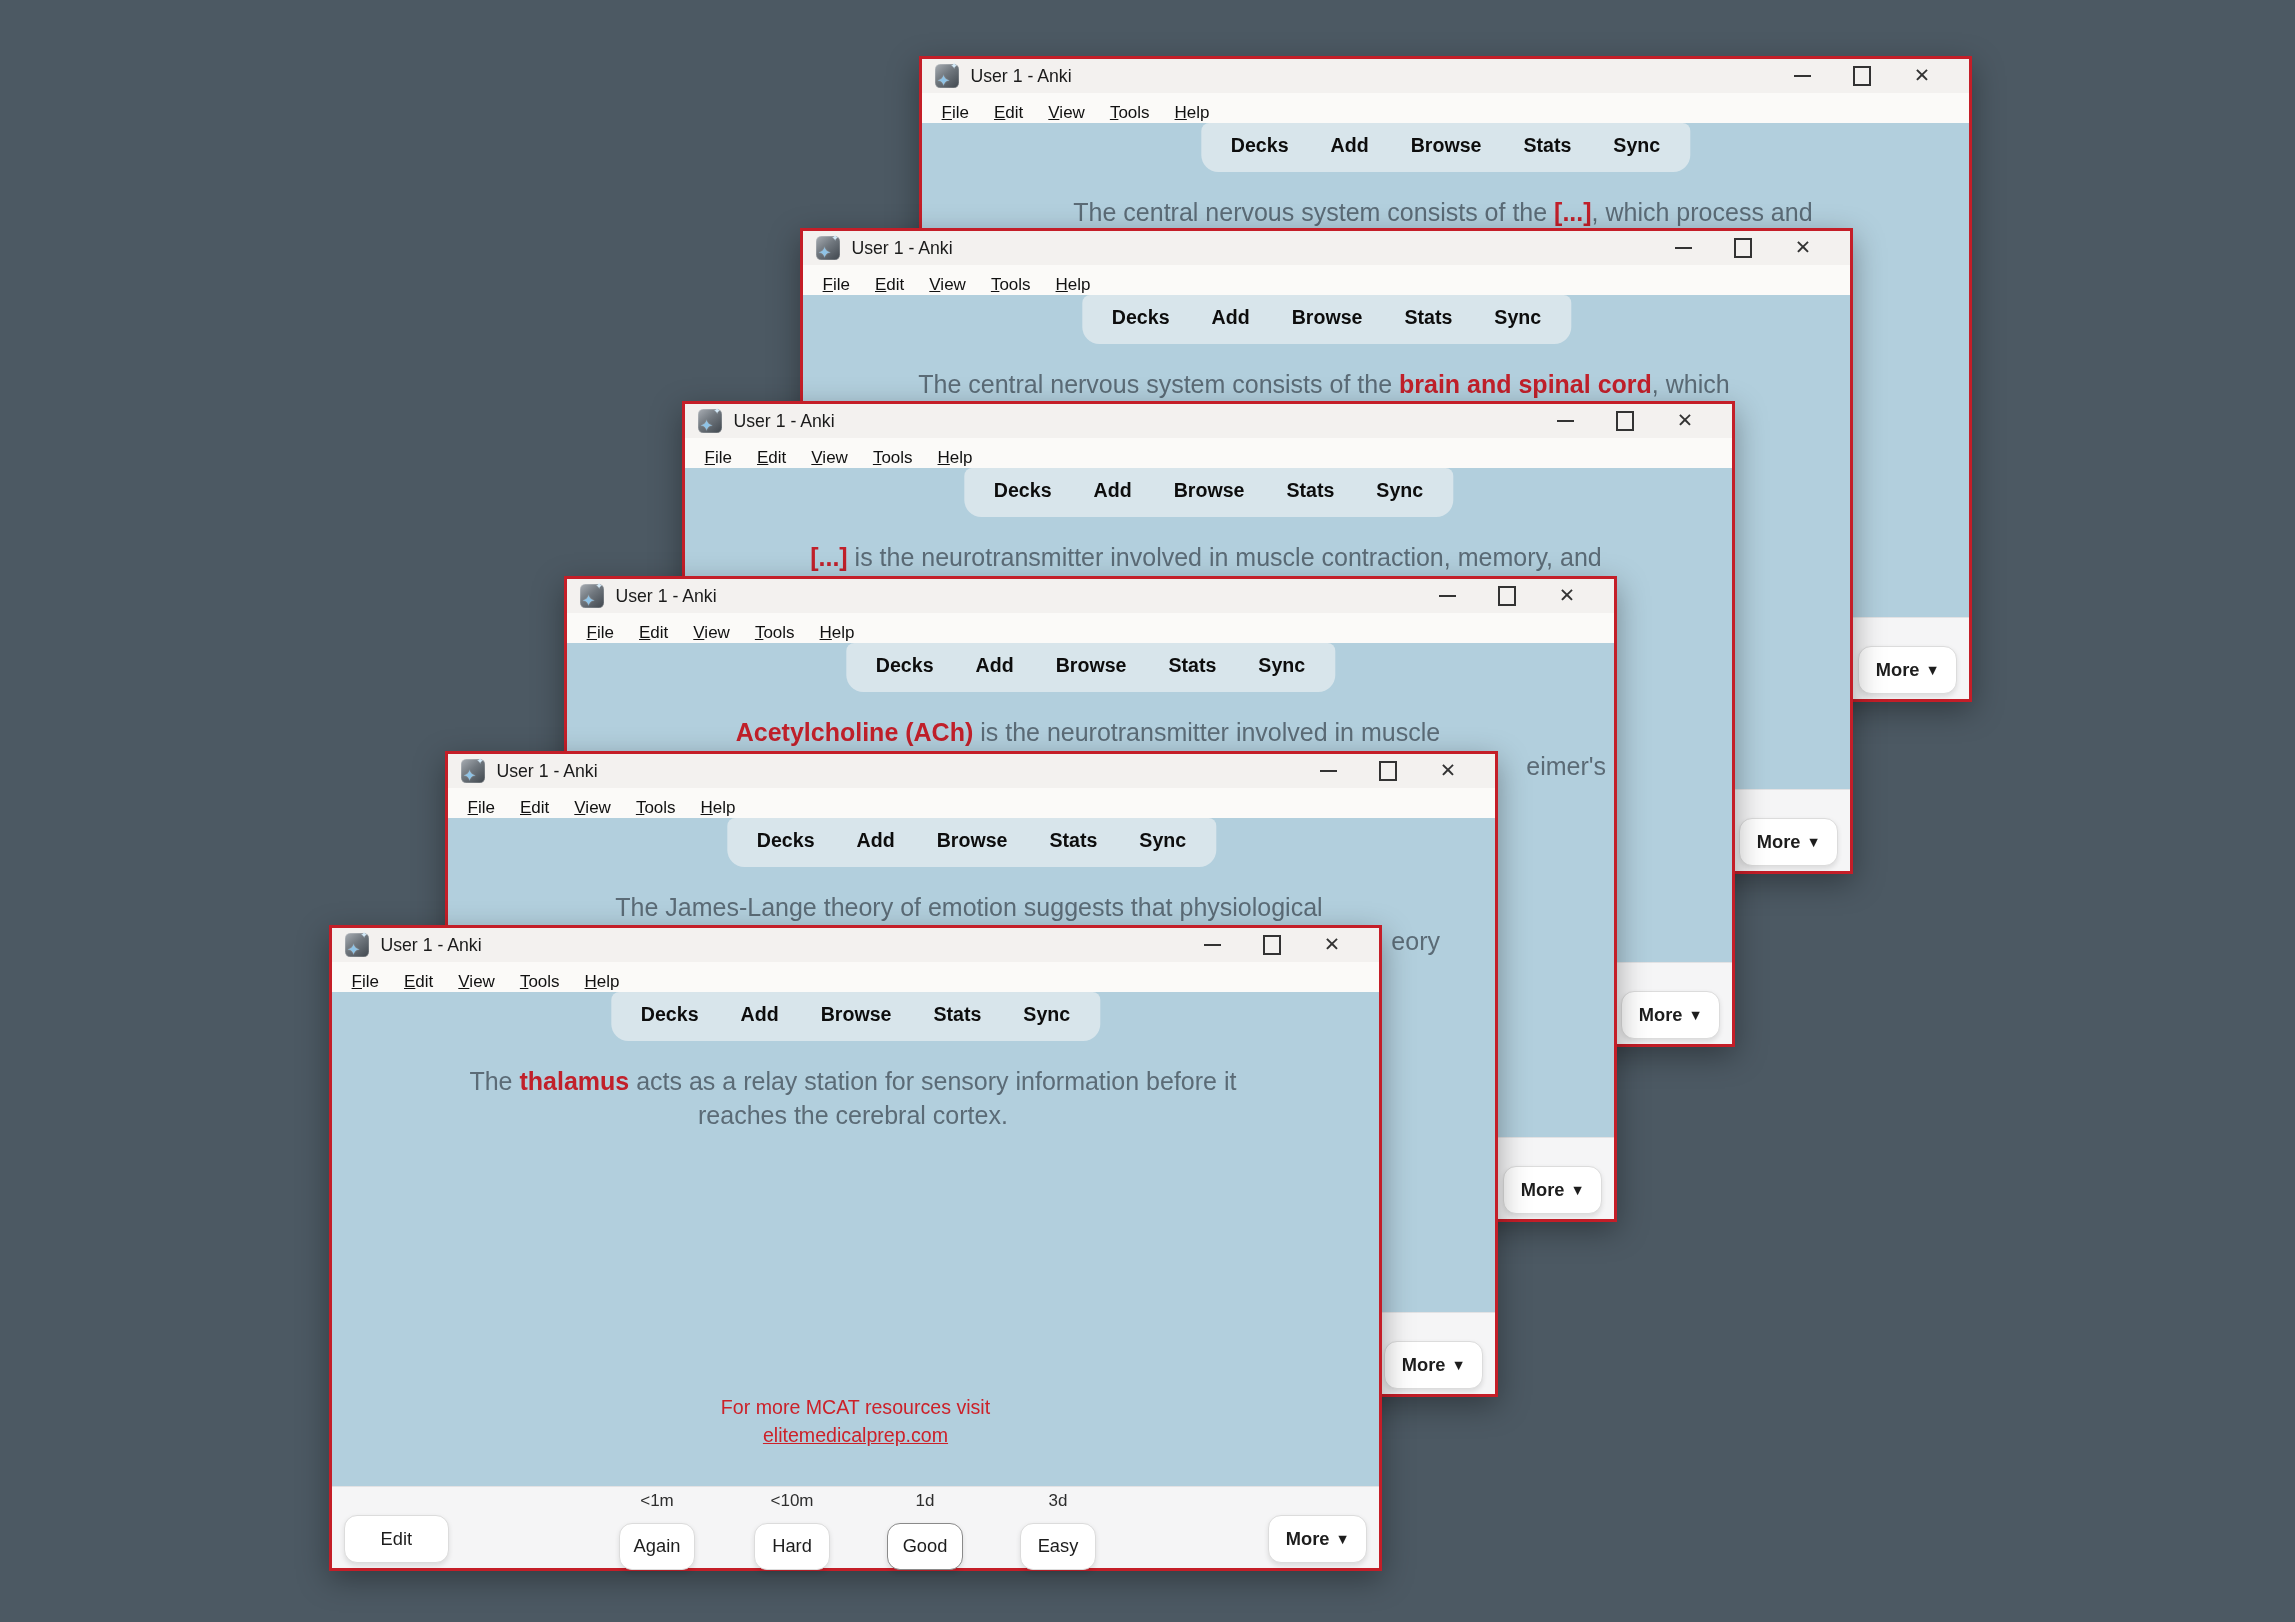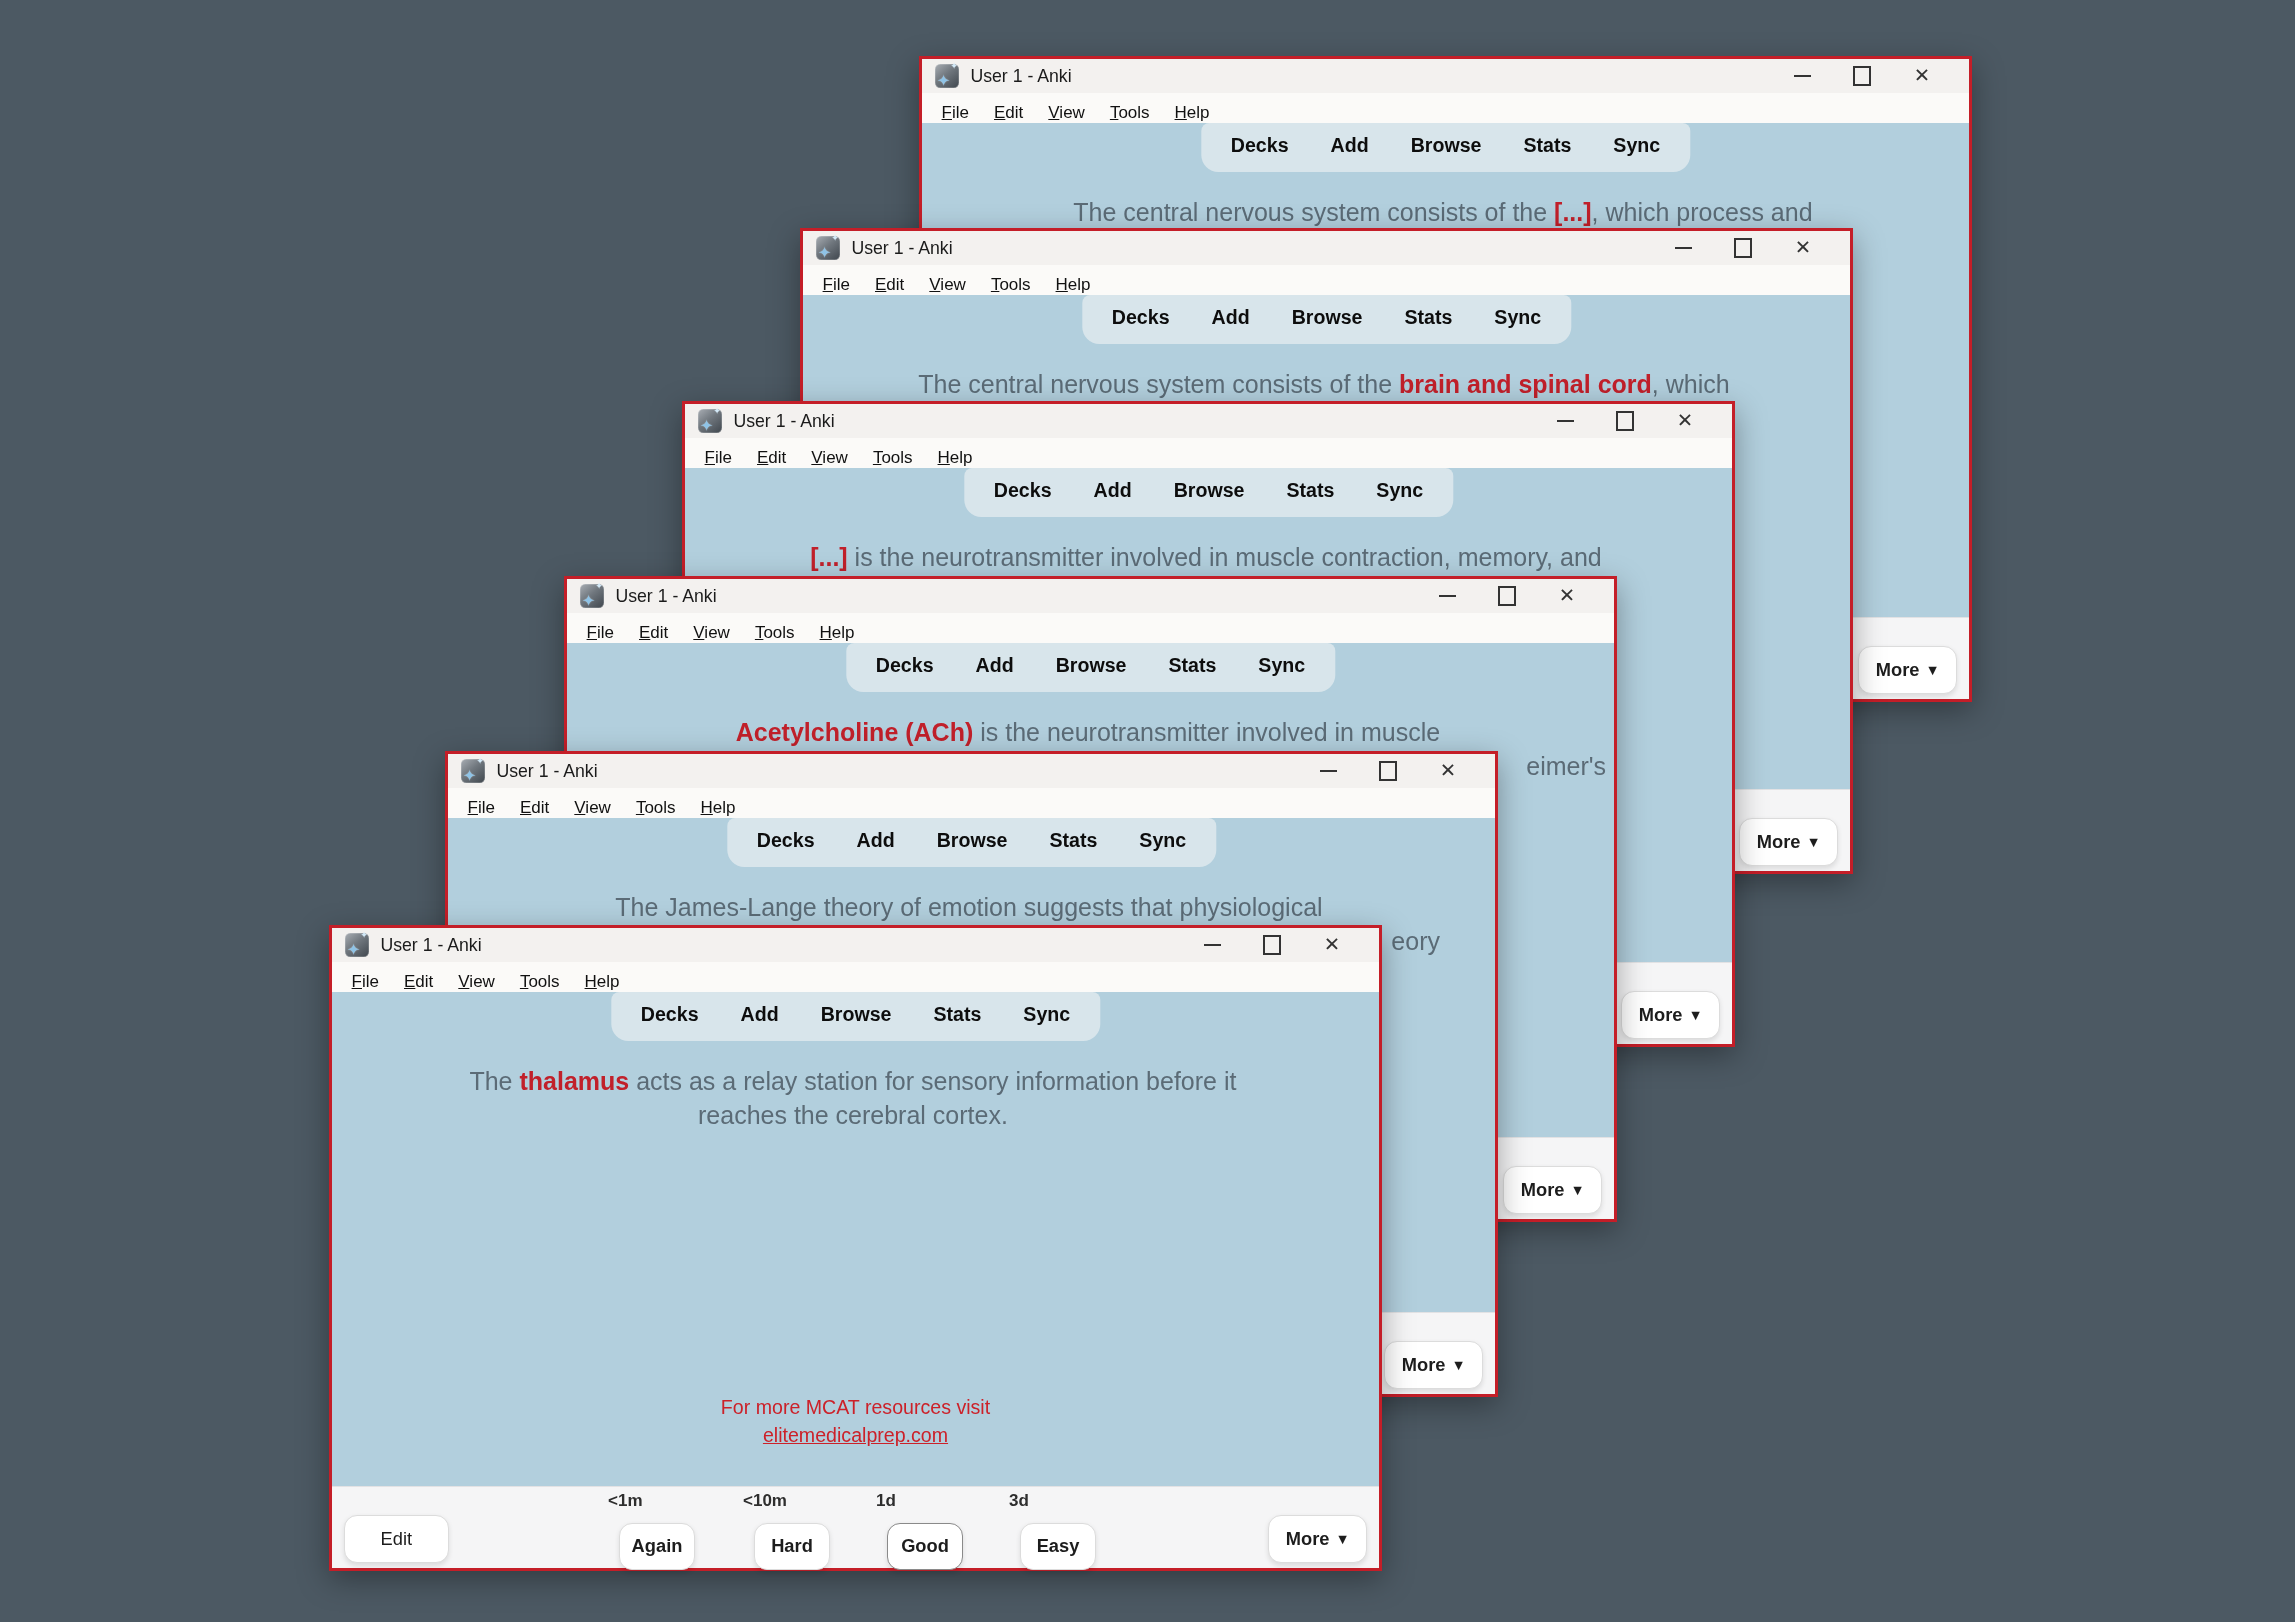--- a/index.html
+++ b/index.html
@@ -78,21 +78,21 @@
   }
   .pill{
     background:#ffffff;border:0.7px solid #dcdcdc;border-radius:13px;
     box-shadow:0 2.6px 5.2px rgba(0,0,0,.10);
     display:flex;align-items:center;justify-content:center;
     font-size:18.3px;color:#1d1d1d;box-sizing:border-box;
   }
   .more-btn{position:absolute;right:11.8px;top:27.5px;width:99px;height:48px;gap:6px;font-weight:600;}
   .more-arrow{font-size:14.4px;}
   .edit-btn{position:absolute;left:11.8px;top:27.5px;width:105px;height:48px;}
-  .ans-col{position:absolute;top:2.6px;width:98px;text-align:left;font-weight:bold;}
+  .ans-col{position:absolute;top:2.6px;width:98px;text-align:center;}
   .ans-interval{font-size:17px;line-height:22px;height:22px;color:#2e2e2e;}
   .ans-btn{width:76px;height:47px;margin:11px auto 0 auto;}
   .ans-btn.default{border:1.3px solid #8a8a8a;}
 </style>
 </head>
 <body>
 
 <div class="window" style="left:919px;top:56px;z-index:1;">
   <div class="titlebar">
     <span class="app-icon">

